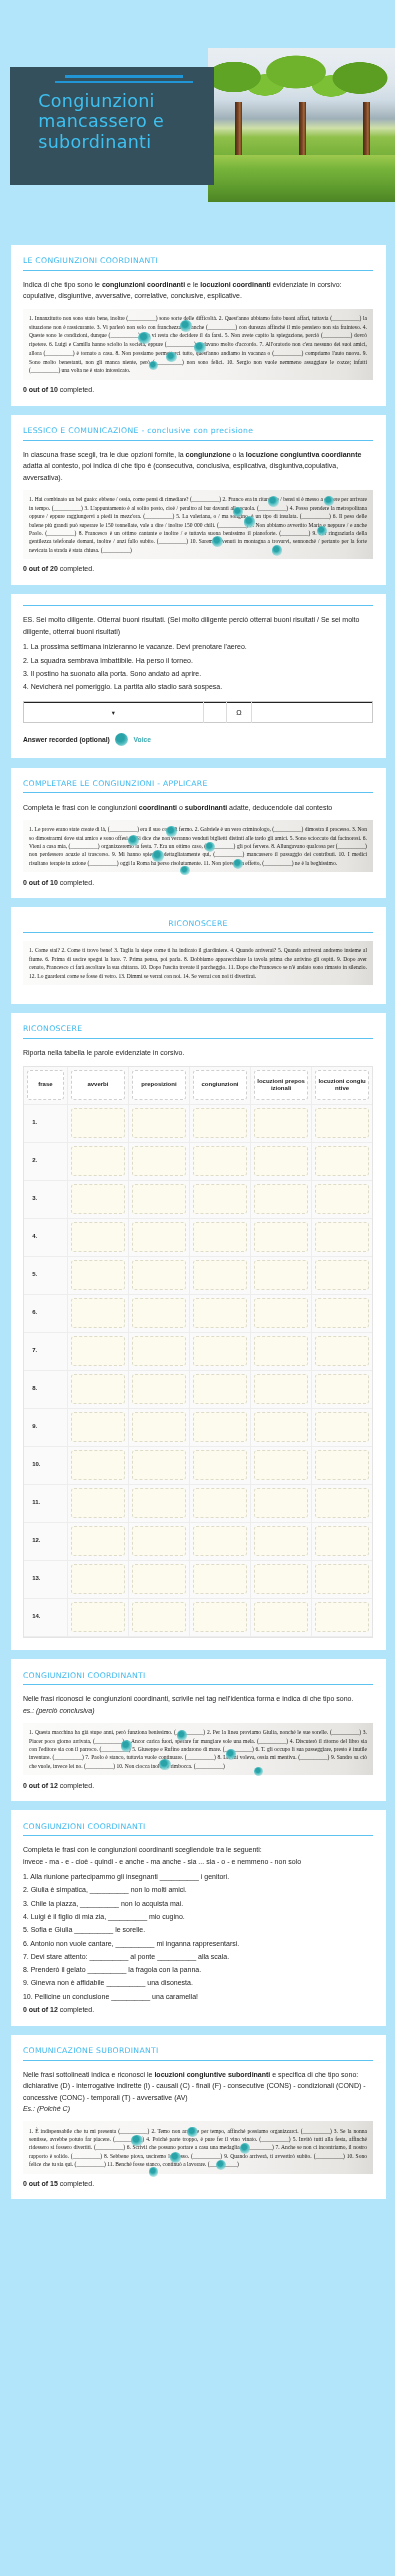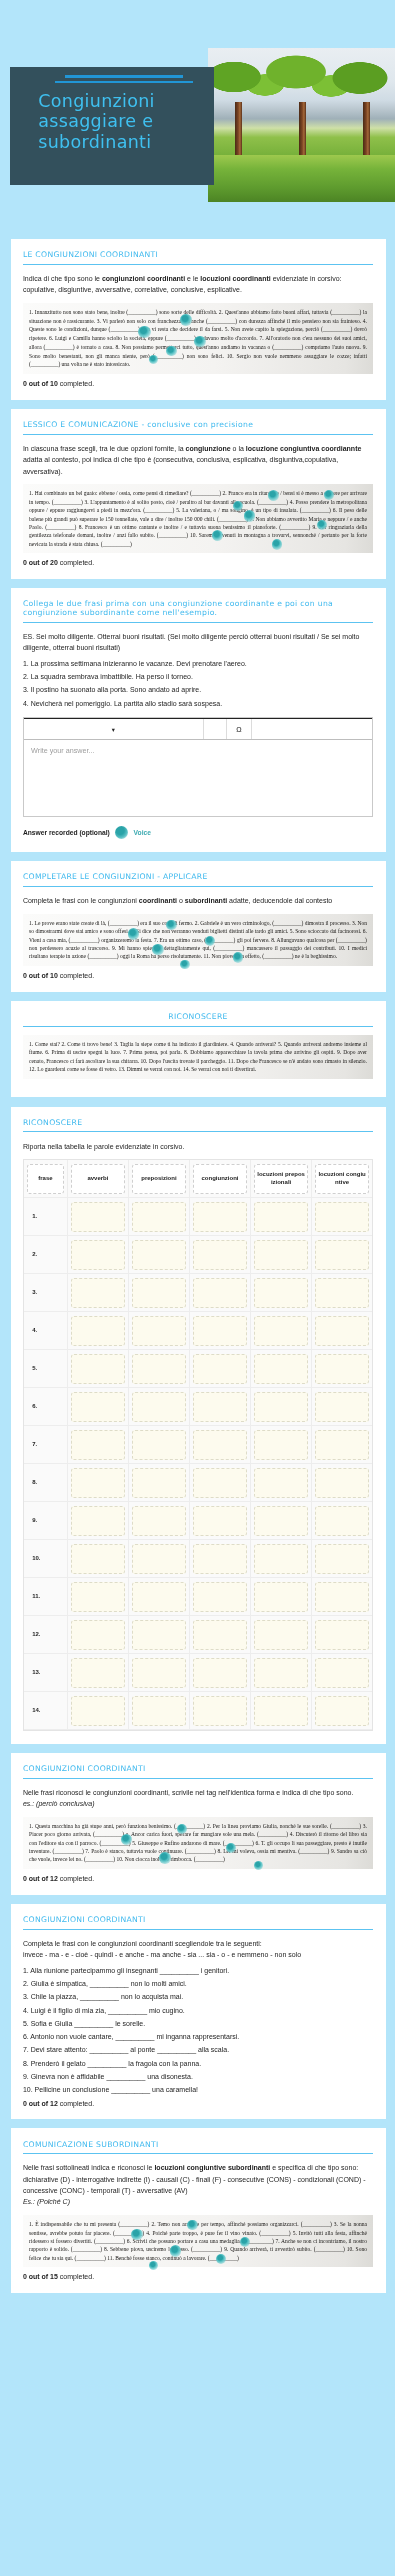--- a/index.html
+++ b/index.html
@@ -44,21 +44,21 @@
   .hero-title {
     margin-top: 7.2px; color: #3fc0f0; font-size: 17.5px; line-height: 1.18;
     font-family: "DejaVu Sans", sans-serif; font-weight: 400; letter-spacing: 0.3px;
   }
 
   
   .card {
     width: 375px; margin: 0 auto 9.3px auto; background: #ffffff;
     padding: 11.3px 12.4px 12.4px 12.4px;
   }
-  .card.first { margin-top: 6px; }
+  .card.first { margin-top: 12px; }
   .sec-head {
     color: #3fb9ee; font-size: 7.7px; letter-spacing: 0.3px;
     font-family: "DejaVu Sans", sans-serif; margin-bottom: 4.6px;
   }
   .sec-head.center { text-align: center; }
   .divider { height: 1px; background: #3fb9ee; opacity: .85; margin-bottom: 8.2px; }
   .instr { font-size: 7px; color: #1d1d1d; line-height: 1.62; }
   .instr b { font-weight: 700; }
 
   
@@ -122,21 +122,21 @@
     <div class="trunk t1"></div>
     <div class="trunk t2"></div>
     <div class="trunk t3"></div>
     <div class="grass"></div>
   </div>
   <div class="hero-card">
     <div class="rule r1"></div>
     <div class="rule r2"></div>
     <div class="hero-title">
       <div>Congiunzioni</div>
-      <div>assaggiare e</div>
+      <div>mancassero e</div>
       <div>subordinanti</div>
     </div>
   </div>
 </div>
 
 <div class="card first">
   <div class="sec-head">LE CONGIUNZIONI COORDINANTI</div>
   <div class="divider"></div>
   <div class="instr">Indica di che tipo sono le <b>congiunzioni coordinanti</b> e le <b>locuzioni coordinanti</b> evidenziate in corsivo: copulative, disgiuntive, avversative, correlative, conclusive, esplicative.</div>
   <div class="scan">
@@ -165,36 +165,34 @@
     <span class="dot" style="left:84%;top:52%;width:10.3px;height:10.3px;"></span>
     <span class="dot" style="left:54%;top:66%;width:11.3px;height:11.3px;"></span>
     <span class="dot" style="left:71%;top:80%;width:10.3px;height:10.3px;"></span>
   </div>
   <div class="done">
     <b>0 out of 20</b><span> completed.</span>
   </div>
 </div>
 
 <div class="card">
-  <div class="sec-head">Collega le due frasi prima con una congiunzione coordinante e poi con una congiunzione subordinante come nell'esempio.</div>
   <div class="divider"></div>
   <div class="sub-note">ES.  Sei molto diligente. Otterrai buoni risultati. (Sei molto diligente perciò otterrai buoni risultati / Se sei molto diligente, otterrai buoni risultati)</div>
   <div class="listline">1. La prossima settimana inizieranno le vacanze. Devi prenotare l'aereo.</div>
   <div class="listline">2. La squadra sembrava imbattibile. Ha perso il torneo.</div>
   <div class="listline">3. Il postino ha suonato alla porta. Sono andato ad aprire.</div>
   <div class="listline">4. Nevicherà nel pomeriggio. La partita allo stadio sarà sospesa.</div>
 
   <div class="editor">
     <div class="tbar">
       <div class="tcell wide">▾</div>
       <div class="tcell narrow"></div>
       <div class="tcell omega">Ω</div>
       <div class="tcell rest"></div>
     </div>
-    <div class="tarea">Write your answer...</div>
   </div>
 
   <div class="rec-row">
     <div class="rec-label">Answer recorded (optional)</div>
     <div class="mic"></div>
     <div class="rec-voice">Voice</div>
   </div>
 </div>
 
 <div class="card">

